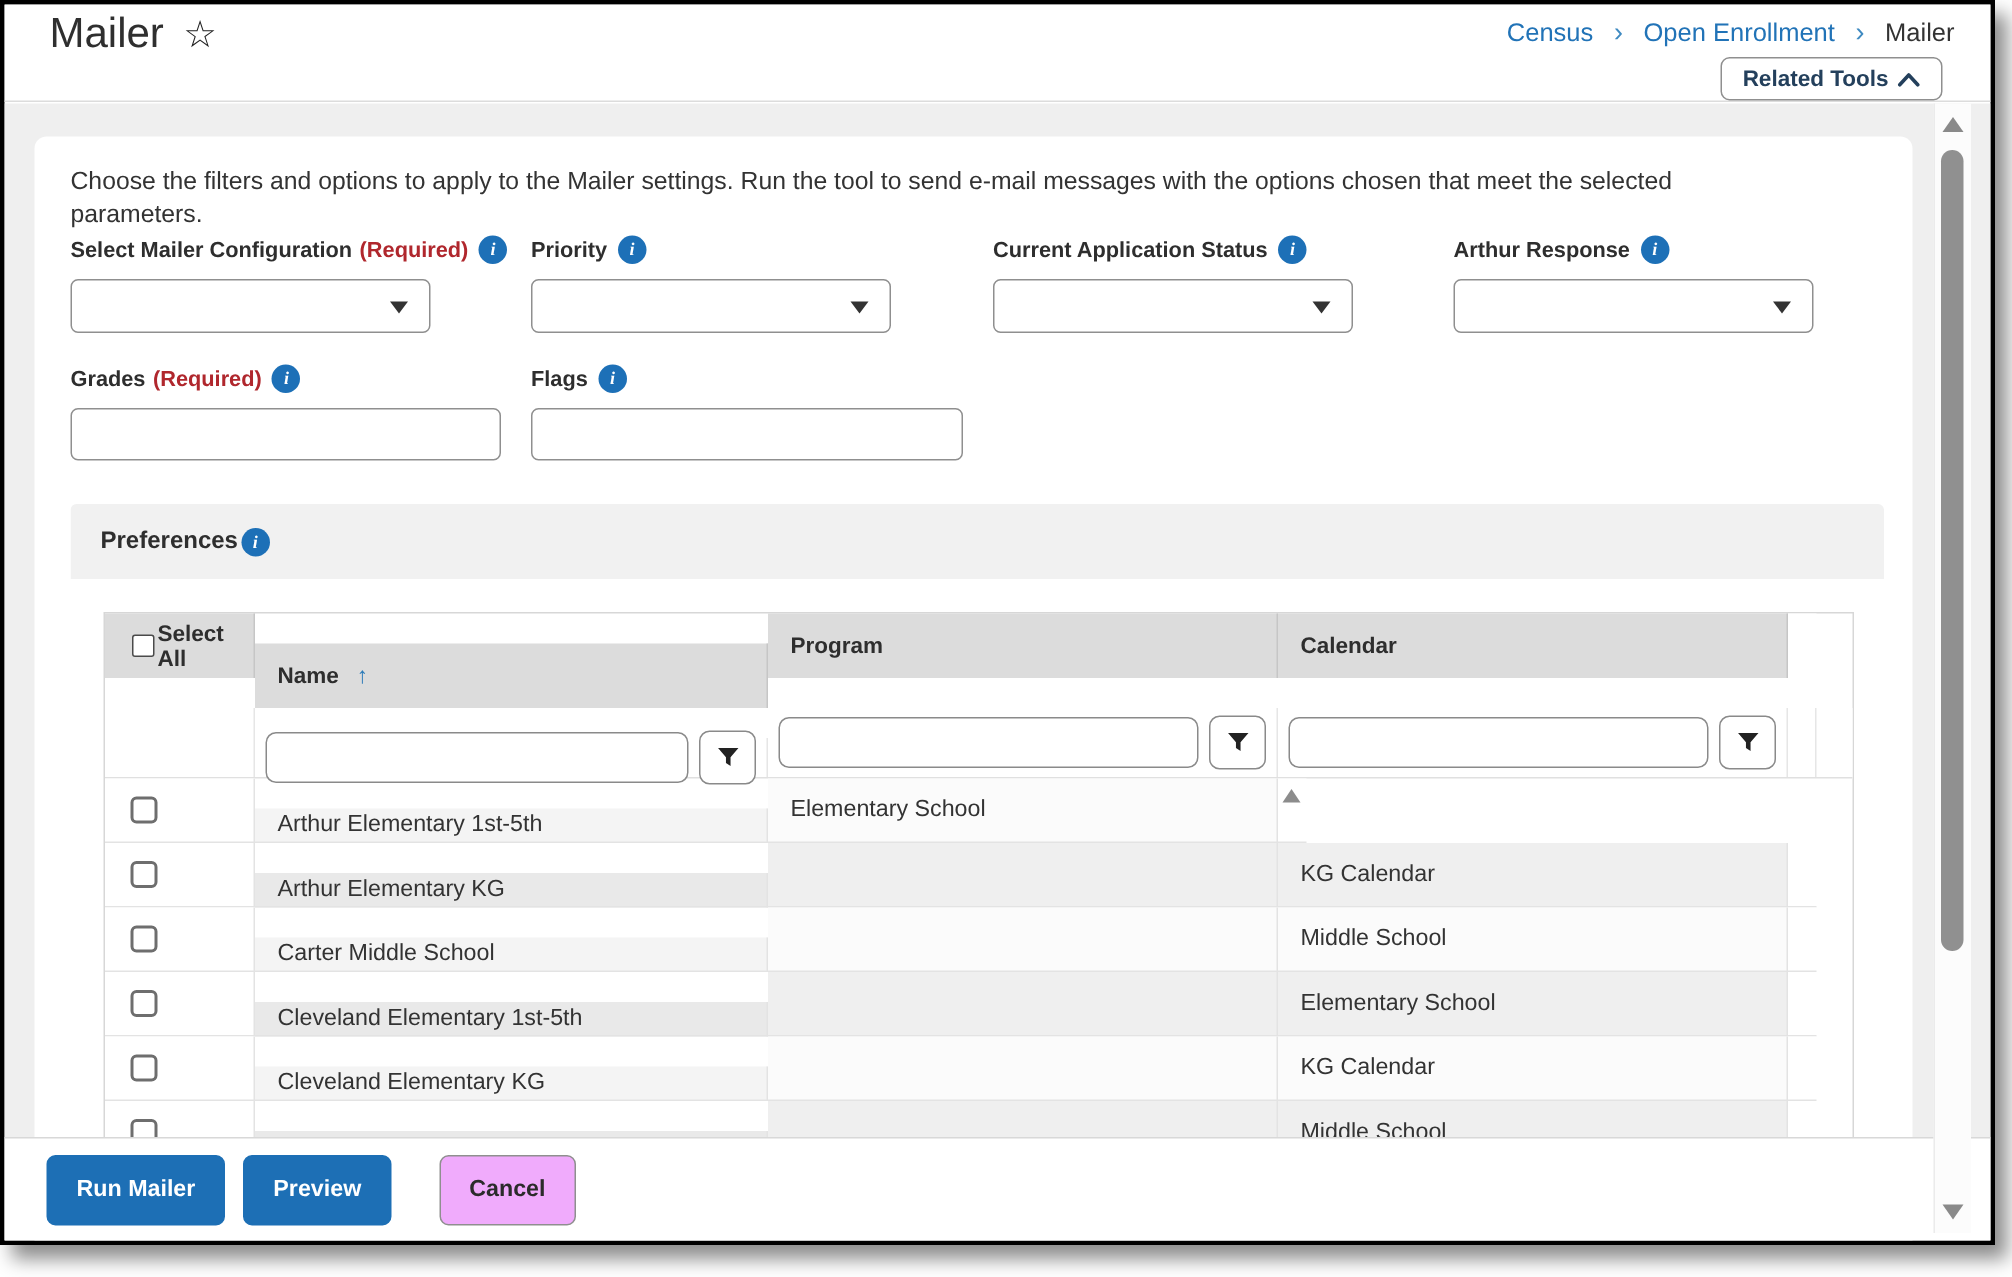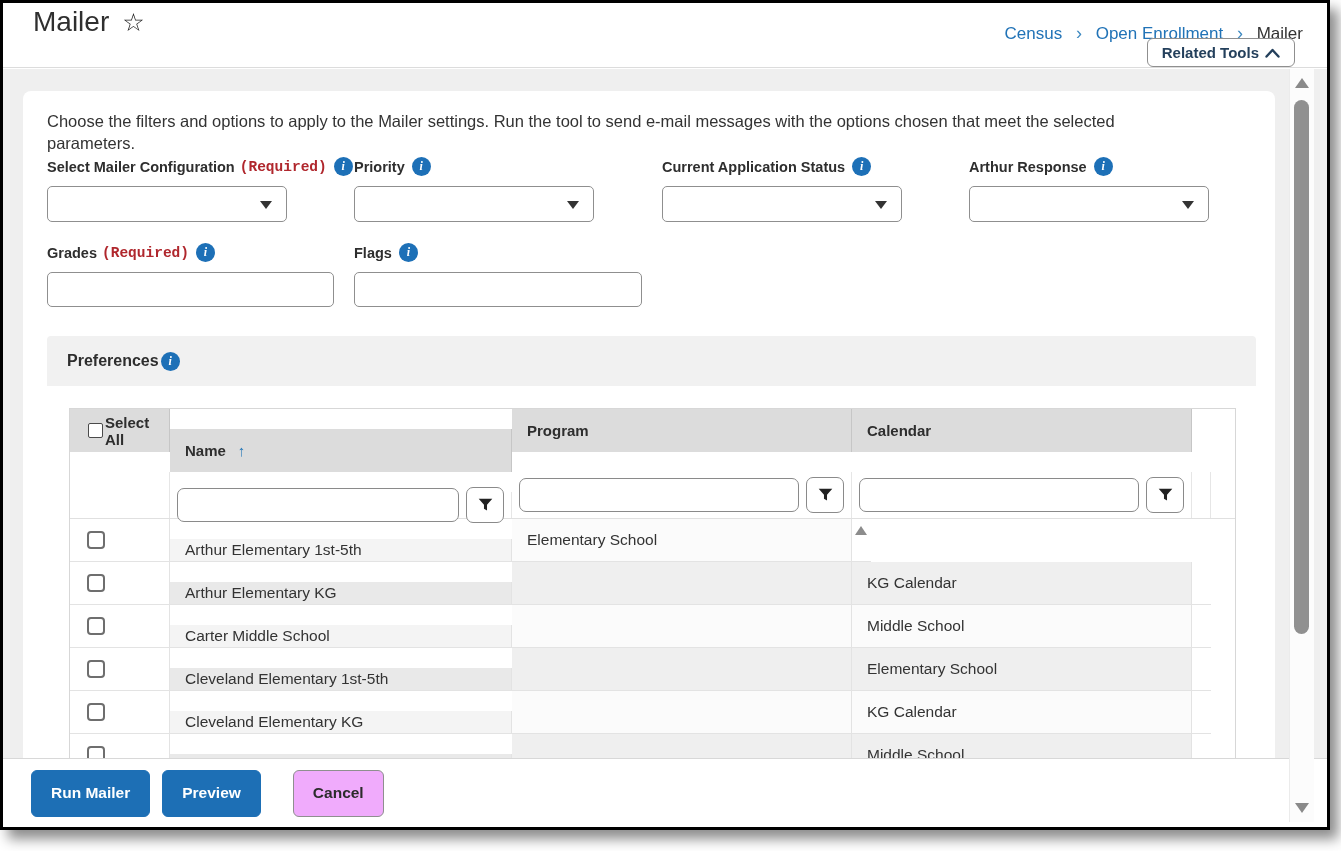--- a/index.html
+++ b/index.html
@@ -7,41 +7,41 @@
   body { font-family:"Liberation Sans", sans-serif; width:1341px; height:851px; overflow:hidden; }
 
   .frame { position:relative; width:1330px; height:830px; border:3px solid #000;
            background:#fff; box-shadow:8px 9px 12px rgba(0,0,0,.45); overflow:hidden; }
 
   
   .app-header { position:absolute; top:0; left:0; right:0; height:65px; background:#fff;
                 border-bottom:1px solid #dcdcdc; z-index:6; }
   .page-title { position:absolute; left:30px; top:3px; font-size:28px; font-weight:500; color:#2f2f2f; }
   .star { font-size:25px; color:#222; margin-left:13px; font-weight:400; }
-  .breadcrumb { position:absolute; right:24px; top:20px; font-size:17px; color:#333; white-space:nowrap; }
+  .breadcrumb { position:absolute; right:24px; top:8px; font-size:17px; color:#333; white-space:nowrap; }
   .crumb-link { color:#2173b7; text-decoration:none; cursor:pointer; }
   .crumb-sep { color:#3f8ac1; margin:0 9px; font-size:18px; }
   .crumb-current { color:#333; }
   .related-tools { position:absolute; right:32px; top:35px; height:29px; padding:0 14px;
                    background:#fff; border:1px solid #8f8f8f; border-radius:6px;
                    display:flex; align-items:center; gap:6px; cursor:pointer;
                    font-weight:bold; font-size:15px; color:#24405c; }
 
   
   .page-bg { position:absolute; top:66px; left:0; right:0; bottom:0; background:#efefef; }
   .card { position:absolute; left:20px; top:88px; width:1252px; bottom:0;
           background:#fff; border-radius:8px 8px 0 0; }
   .intro { position:absolute; left:24px; top:20px; width:1145px; font-size:16.5px;
            line-height:1.32; color:#333; }
 
   
   .fgroup { position:absolute; }
   .flabel { font-size:14.5px; font-weight:bold; color:#2e2e2e; white-space:nowrap;
             display:flex; align-items:center; }
-  .required { color:#b0272d; margin-left:5px; font-weight:bold;font-family:Liberation Mono, monospace; }
+  .required { color:#b0272d; margin-left:5px; font-weight:bold; }
   .required:empty { margin:0; }
   .info-icon { width:19px; height:19px; border-radius:50%; background:#1d70b7; color:#fff;
                display:inline-flex; align-items:center; justify-content:center;
                font:italic bold 12px "Liberation Serif", serif; margin-left:7px; flex:0 0 auto; }
   .select-box { position:relative; margin-top:10px; height:36px; background:#fff;
                 border:1px solid #8f8f8f; border-radius:5px; cursor:pointer; }
   .caret { position:absolute; right:14px; top:14px; width:0; height:0;
            border-left:6px solid transparent; border-right:6px solid transparent;
            border-top:8px solid #333; }
   .text-input { margin-top:10px; height:35px; width:100%; background:#fff;

